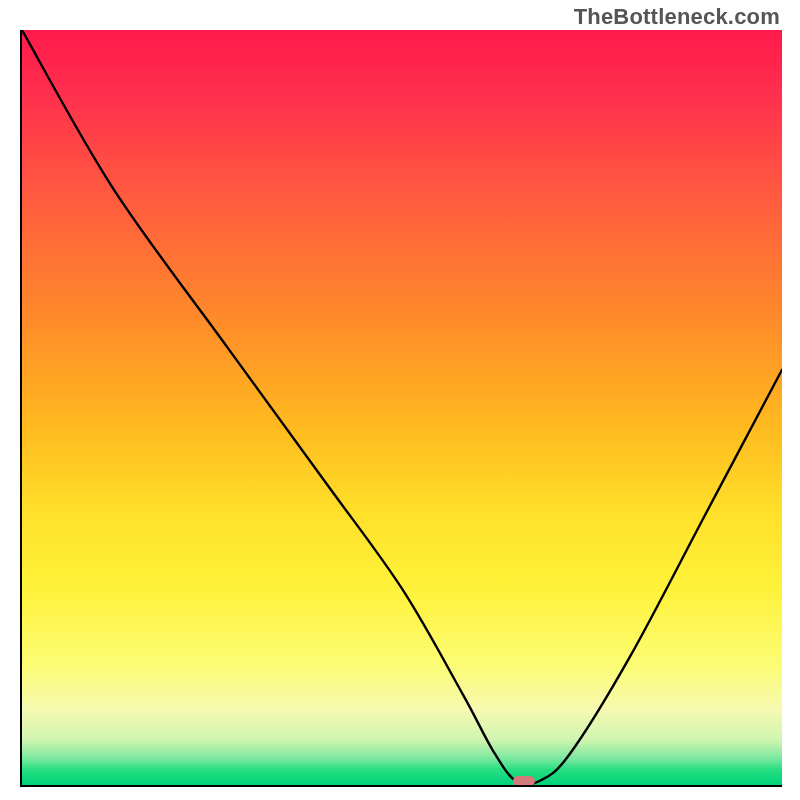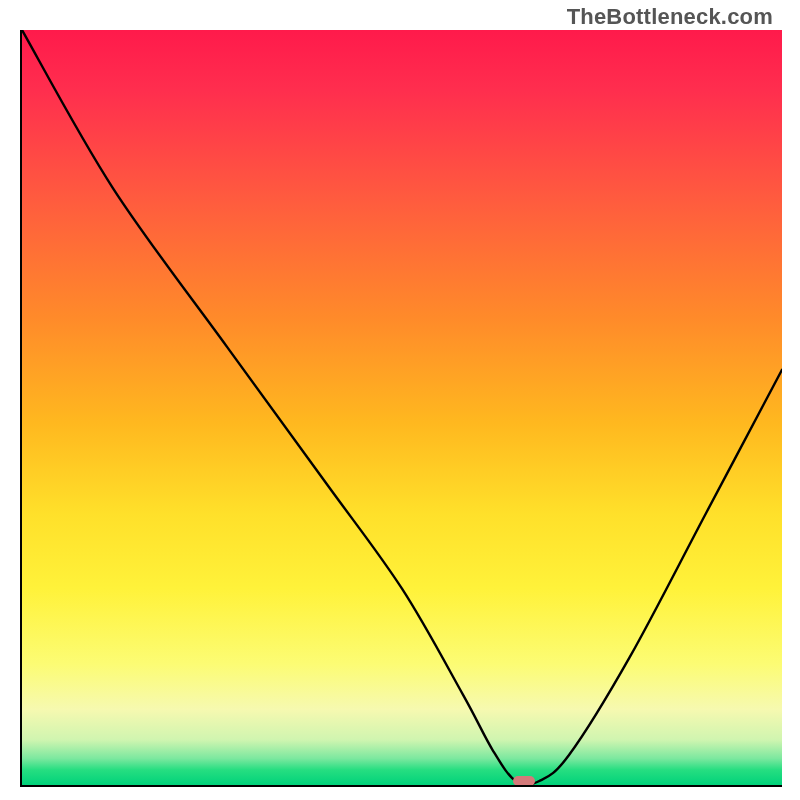--- a/index.html
+++ b/index.html
@@ -11,21 +11,21 @@
     font-family: Arial, Helvetica, sans-serif;
   }
   .container {
     position: relative;
     width: 800px;
     height: 800px;
   }
   .watermark {
     position: absolute;
     top: 4px;
-    right: 27px;
+    right: 20px;
     font-size: 22px;
     font-weight: bold;
     color: #555555;
     letter-spacing: 0.2px;
   }
   .chart-frame {
     position: absolute;
     left: 20px;
     top: 30px;
     width: 760px;

